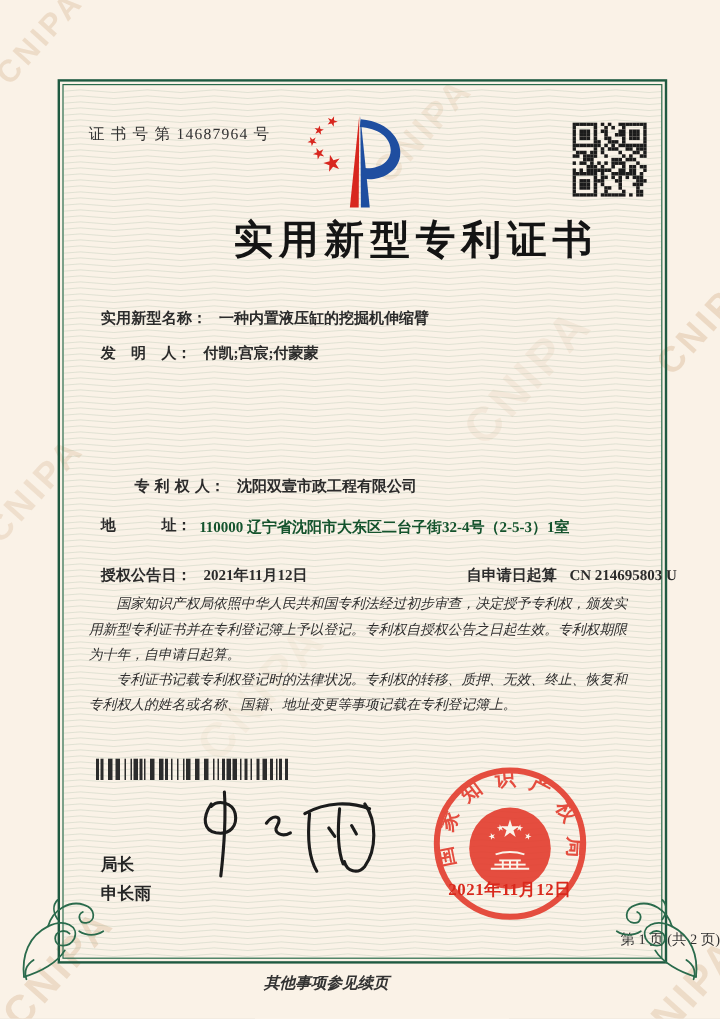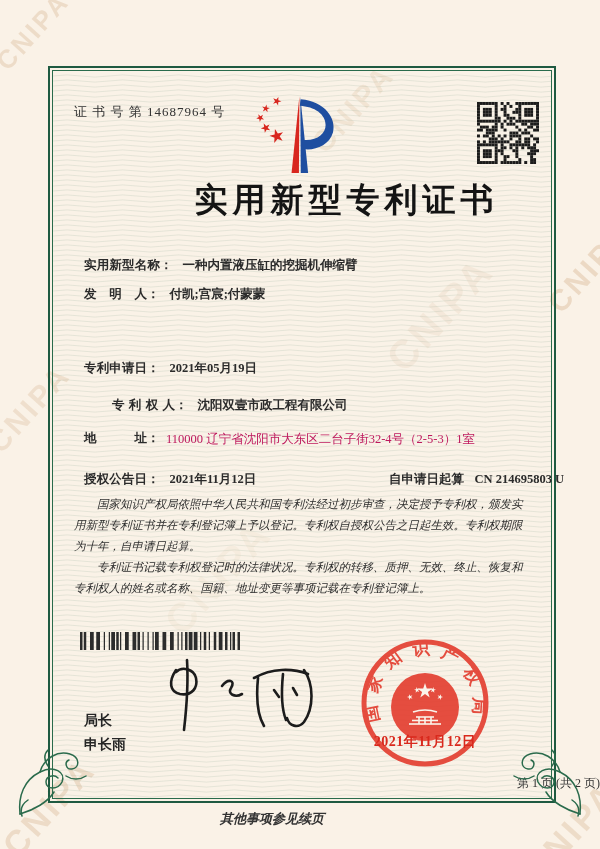--- a/index.html
+++ b/index.html
@@ -33,21 +33,21 @@
   .qr svg{width:62px;height:62px;}
   .qr rect{fill:#1b1b1b;}
   .title{
     position:absolute;left:48px;top:178px;width:597px;text-align:center;
     font-size:33px;font-weight:700;letter-spacing:5px;color:#141414;
   }
   .frow{position:absolute;left:84px;font-size:12.5px;font-weight:600;color:#2b2b2b;white-space:nowrap;}
   .flabel{display:inline-block;width:63px;text-align:justify;text-align-last:justify;vertical-align:top;}
   .flabel.wide{width:76px;}
   .fval{margin-left:10px;}
-  .addr-row{position:absolute;left:110px;top:430px;width:398px;font-size:12.5px;font-weight:400;color:#be185d;}
+  .addr-row{position:absolute;left:110px;top:430px;width:398px;font-size:12.5px;font-weight:700;color:#14532d;}
   .addr-block{text-indent:56px;line-height:19px;}
   .pair2{position:absolute;left:305px;top:0;}
   .paras{
     position:absolute;left:74px;top:494px;width:458px;
     font-size:11.5px;font-style:italic;font-weight:500;line-height:21px;color:#2e2e2e;
   }
   .paras p{margin:0;text-indent:23px;}
   .barcode{position:absolute;left:80px;top:632px;width:162px;height:18px;}
   .barcode svg{width:162px;height:18px;}
   .barcode rect{fill:#2c2c2c;}
@@ -517,23 +517,20 @@
         </svg></div>
 
     <div class="title">实用新型专利证书</div>
 
     <div class="frow" style="top:257px;">
       <span class="flabel wide">实用新型名称</span><span>：</span><span class="fval">一种内置液压缸的挖掘机伸缩臂</span>
     </div>
     <div class="frow" style="top:286px;">
       <span class="flabel">发明人</span><span>：</span><span class="fval">付凯;宫宸;付蒙蒙</span>
     </div>
-    <div class="frow" style="top:360px;">
-      <span class="flabel">专利申请日</span><span>：</span><span class="fval">2021年05月19日</span>
-    </div>
     <div class="frow" style="top:397px;margin-left:28px;">
       <span class="flabel">专利权人</span><span>：</span><span class="fval">沈阳双壹市政工程有限公司</span>
     </div>
 
     <div class="frow" style="top:430px;">
       <span class="flabel">地址</span><span>：</span>
     </div>
     <div class="addr-row addr-block">
       <span>110000 辽宁省沈阳市大东区二台子街32-4号（2-5-3）1室</span>
     </div>

